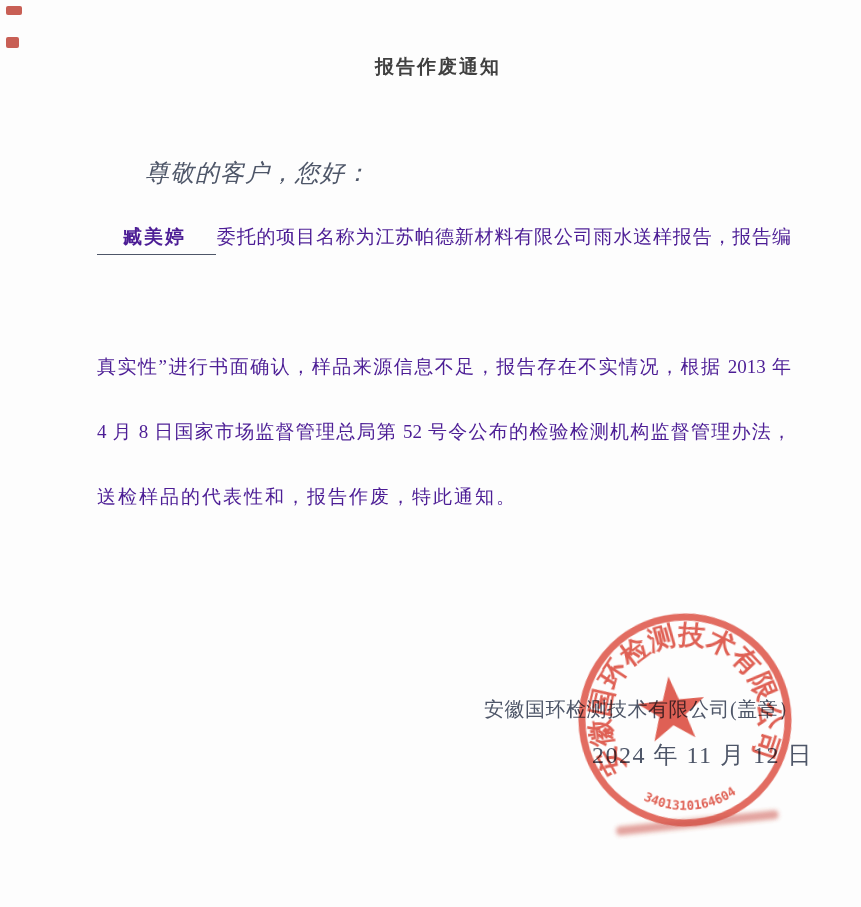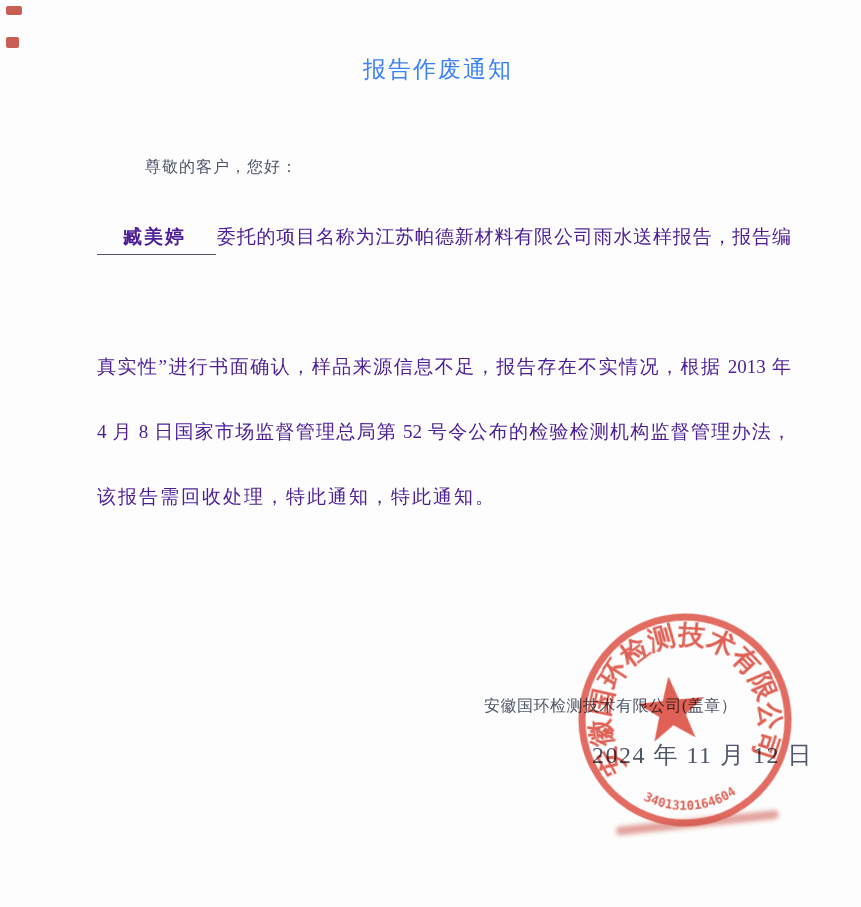--- a/index.html
+++ b/index.html
@@ -4,47 +4,47 @@
 <style>
   html,body{margin:0;padding:0;}
   body{
     width:861px;height:907px;position:relative;overflow:hidden;
     background:#fdfdfd;
     font-family:"Liberation Serif","DejaVu Serif",serif;
   }
   .page{position:absolute;inset:0;}
   .doc-title{
     position:absolute;top:54px;left:85px;width:706px;
-    text-align:center;font-size:23px;font-weight:normal;
-    letter-spacing:2px;color:#3b82f6;
+    text-align:center;font-size:19px;font-weight:bold;
+    letter-spacing:2px;color:#404040;
   }
   .greeting{
     position:absolute;top:157px;left:145px;
-    font-size:16px;color:#4e5668;letter-spacing:1px;
+    font-size:24px;color:#4e5668;letter-spacing:1px;font-style:italic;
   }
   .body-line{
     position:absolute;left:97px;width:694px;
     font-size:19px;color:#4c1d95;line-height:30px;
     text-align:justify;text-align-last:justify;
   }
   .body-line.last{text-align-last:left;letter-spacing:2px;}
   .line-1{top:222px;}
   .line-2{top:287px;}
   .line-3{top:352px;}
   .line-4{top:417px;}
   .line-5{top:482px;}
   .client-name{
     display:inline-block;
     border-bottom:1.7px solid #4e5668;
     padding:0 30px 2px 26px;
     font-weight:600;letter-spacing:2px;
   }
   .sig-company{
     position:absolute;top:696px;left:484px;
-    font-size:16px;color:#4e5668;letter-spacing:0.5px;
+    font-size:20px;color:#4e5668;letter-spacing:0.5px;
   }
   .sig-date{
     position:absolute;top:739px;left:592px;
     font-size:24px;color:#4e5668;letter-spacing:1.5px;
   }
   .seal-wrap{
     position:absolute;left:561px;top:596px;width:248px;height:248px;
     mix-blend-mode:multiply;opacity:0.88;pointer-events:none;
   }
   .corner-mark{
@@ -63,21 +63,21 @@
   <div class="corner-mark m2"></div>
 
   <div class="doc-title">报告作废通知</div>
 
   <div class="greeting">尊敬的客户，您好：</div>
 
   <div class="body-line line-1"><span class="client-name">臧美婷</span><span>委托的项目名称为江苏帕德新材料有限公司雨水送样报告，报告编</span></div>
 
   <div class="body-line line-3">真实性”进行书面确认，样品来源信息不足，报告存在不实情况，根据 2013 年</div>
   <div class="body-line line-4">4 月 8 日国家市场监督管理总局第 52 号令公布的检验检测机构监督管理办法，</div>
-  <div class="body-line line-5 last">该报告需回收处理，特此通知，特此通知。</div>
+  <div class="body-line line-5 last">送检样品的代表性和，报告作废，特此通知。</div>
 
   <div class="sig-company">安徽国环检测技术有限公司(盖章）</div>
   <div class="sig-date">2024 年 11 月 12 日</div>
 
   <div class="seal-wrap">
     <svg width="248" height="248" viewBox="-124 -124 248 248">
       <defs>
         <filter id="inkblur" x="-20%" y="-20%" width="140%" height="140%">
           <feGaussianBlur stdDeviation="0.55"></feGaussianBlur>
         </filter>

